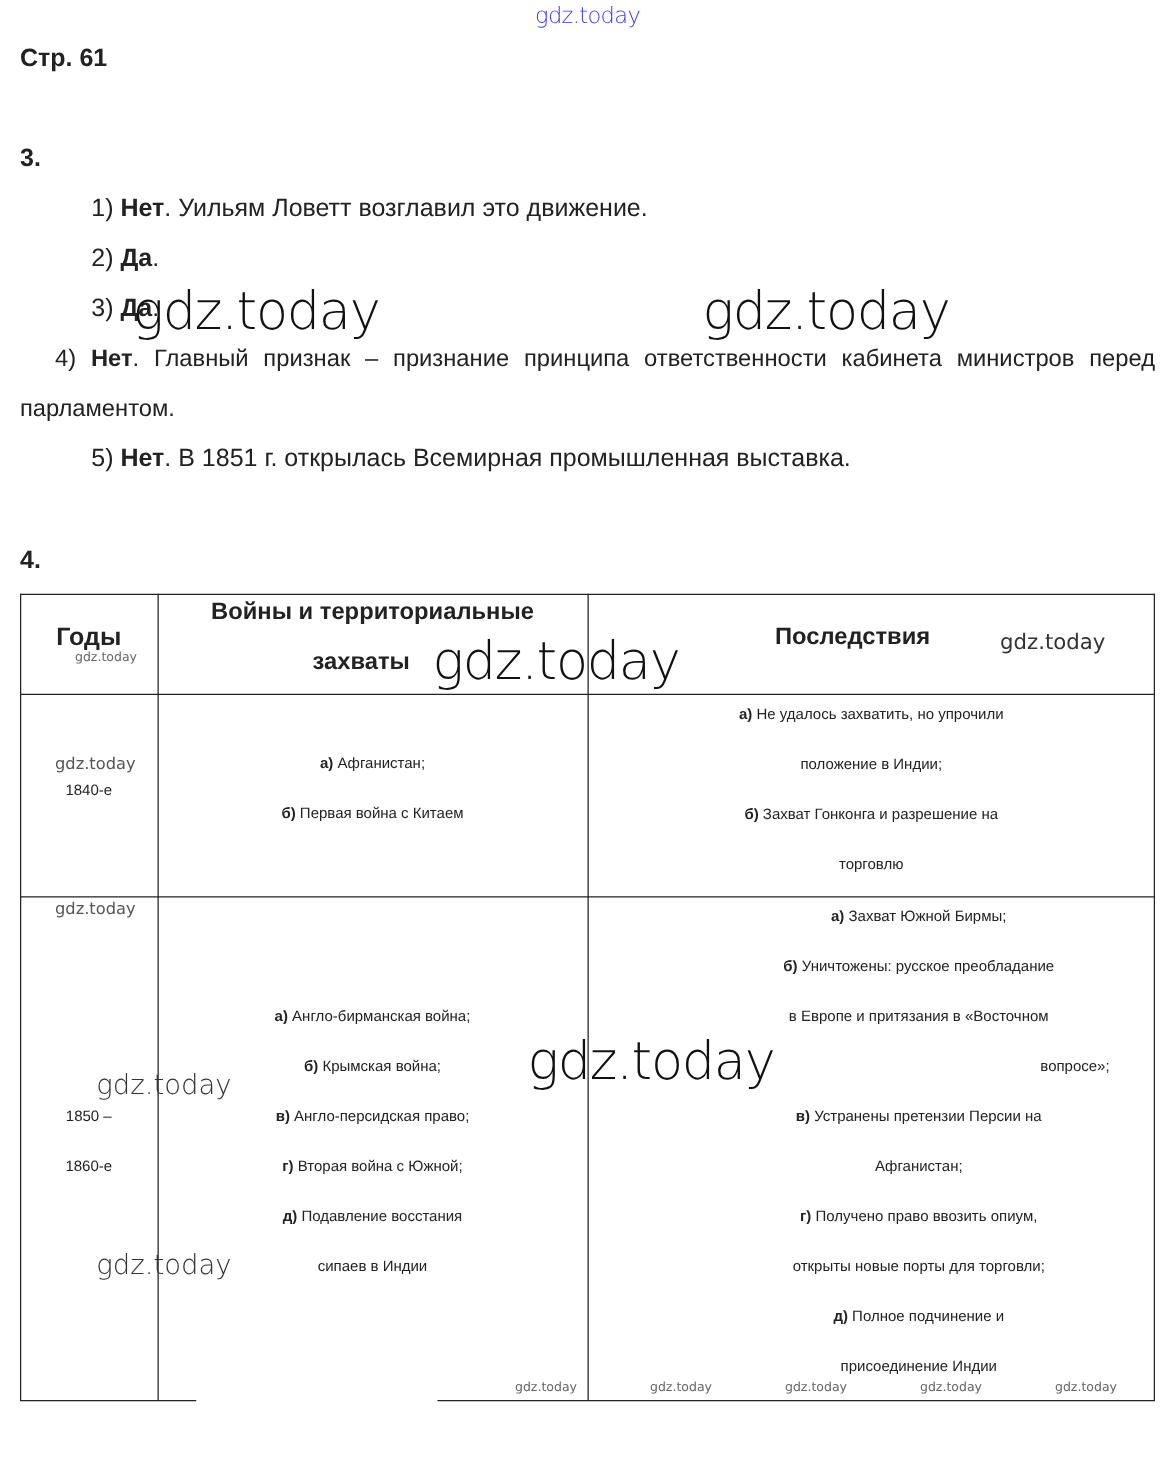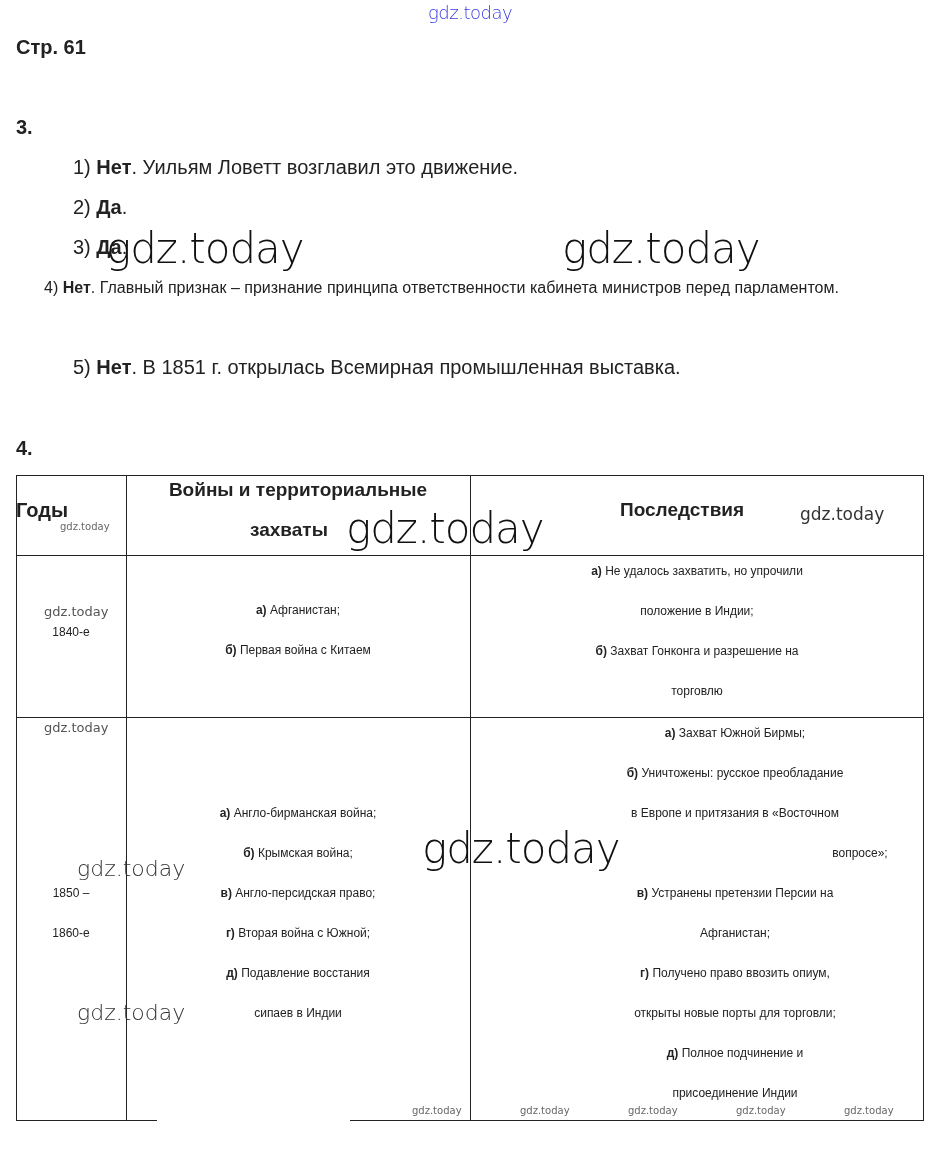--- a/index.html
+++ b/index.html
@@ -6,21 +6,21 @@
     body {
       width: 940px; height: 1169px; position: relative; overflow: hidden;
       font-family: "Liberation Sans", sans-serif; color: #222;
     }
     .abs { position: absolute; }
     .wm-top { left: 428px; top: 2px; font-size: 18px; color: #3a3ae0; letter-spacing: -0.5px; font-family: "DejaVu Sans", sans-serif; font-weight: 300; }
     .page-title { left: 16px; top: 36px; font-size: 20px; font-weight: bold; }
     .sec-num { left: 16px; font-size: 20px; font-weight: bold; }
     .ans { font-size: 20px; left: 60px; white-space: nowrap; margin-left: 13px; }
     .ans b { font-weight: bold; }
-    .ans-wrap { left: 16px; width: 908px; font-size: 16px; line-height: 40px; text-indent: 28px; text-align: justify; text-align-last: left; }
+    .ans-wrap { left: 16px; width: 908px; font-size: 19px; line-height: 40px; text-indent: 28px; text-align: justify; text-align-last: left; }
     .ans-wrap b { font-weight: bold; }
     .wm-big { font-family: "DejaVu Sans", sans-serif; font-weight: 200; font-size: 42px; color: #111; letter-spacing: -1px; line-height: 1; }
     .wm-mid { font-family: "DejaVu Sans", sans-serif; font-weight: 300; font-size: 22px; color: #333; line-height: 1; }
     .wm-sm { font-family: "DejaVu Sans", sans-serif; font-size: 13px; color: #555; line-height: 1; }
     .wm-xs { font-family: "DejaVu Sans", sans-serif; font-size: 10px; color: #666; line-height: 1; }
     .wm-md2 { font-family: "DejaVu Sans", sans-serif; font-size: 17px; color: #333; line-height: 1; }
 
     .line-h { height: 1px; background: #222; }
     .line-v { width: 1px; background: #222; }
 
@@ -68,21 +68,21 @@
   <div class="abs line-h" style="left:16px; top:555px; width:908px"></div>
   <div class="abs line-h" style="left:16px; top:717px; width:908px"></div>
   <div class="abs line-h" style="left:16px; top:1120px; width:141px"></div>
   <div class="abs line-h" style="left:350px; top:1120px; width:574px"></div>
   <div class="abs line-v" style="left:16px; top:475px; height:645px"></div>
   <div class="abs line-v" style="left:126px; top:475px; height:645px"></div>
   <div class="abs line-v" style="left:470px; top:475px; height:645px"></div>
   <div class="abs line-v" style="left:923px; top:475px; height:645px"></div>
 </div>
 
-<div class="abs hdr" style="left:16px; width:110px; top:492px; font-size:20px">Годы</div>
+<div class="abs hdr" style="left:16px; width:110px; top:492px; text-align:center; font-size:20px">Годы</div>
 <div class="abs hdr" style="left:126px; width:344px; top:472px; text-align:center">Войны и территориальные</div>
 <div class="abs hdr" style="left:250px; top:512px">захваты</div>
 <div class="abs hdr" style="left:620px; top:492px">Последствия</div>
 
 <div class="abs cell-text" style="left:16px; width:110px; top:612px">1840-е</div>
 <div class="abs cell-text" style="left:126px; width:344px; top:590px">
   <div><b>а)</b><span> Афганистан;</span></div>
   <div><b>б)</b><span> Первая война с Китаем</span></div>
 </div>
 <div class="abs cell-text" style="left:470px; width:454px; top:551px">

